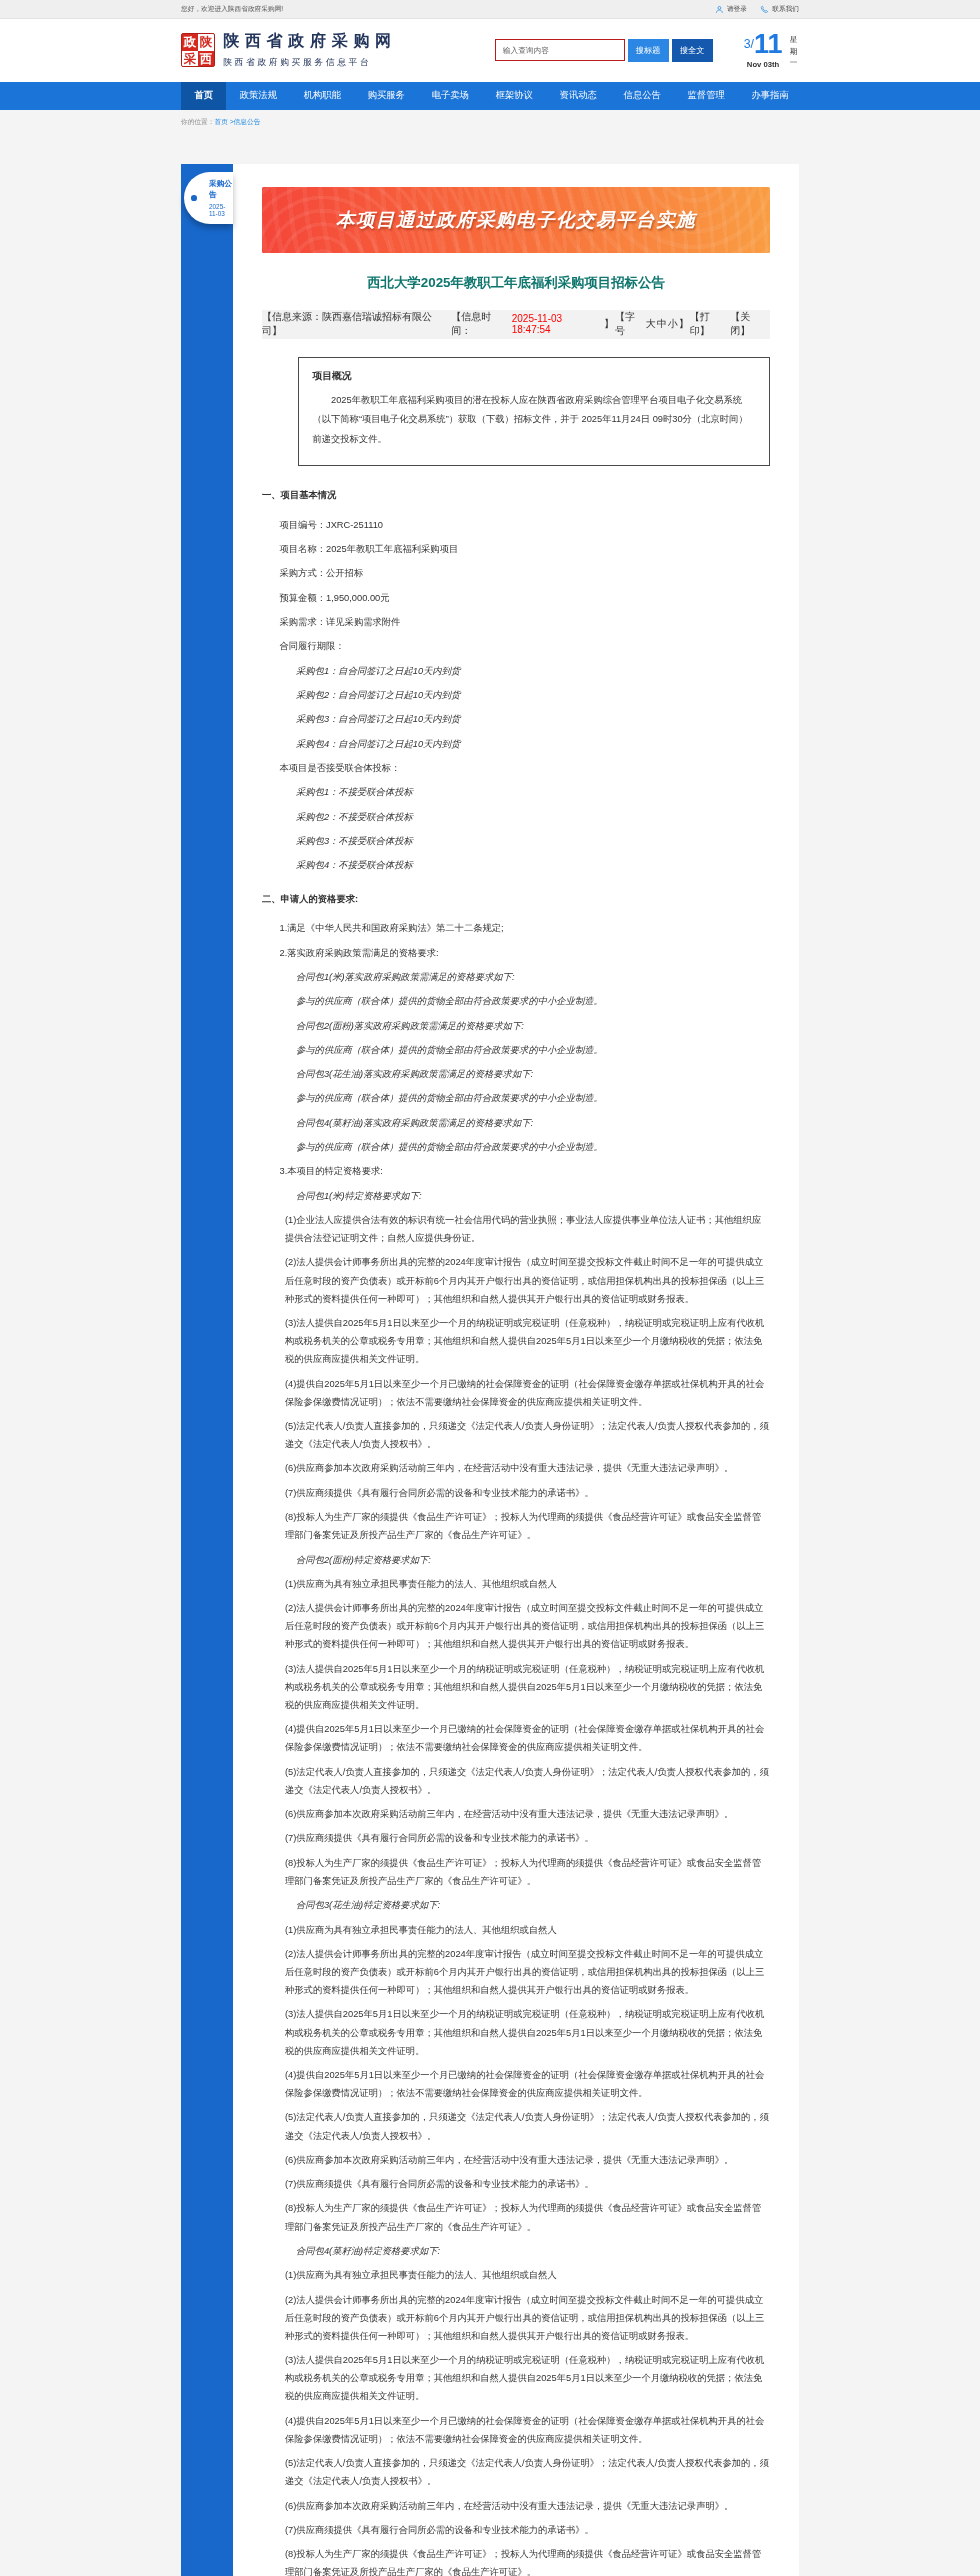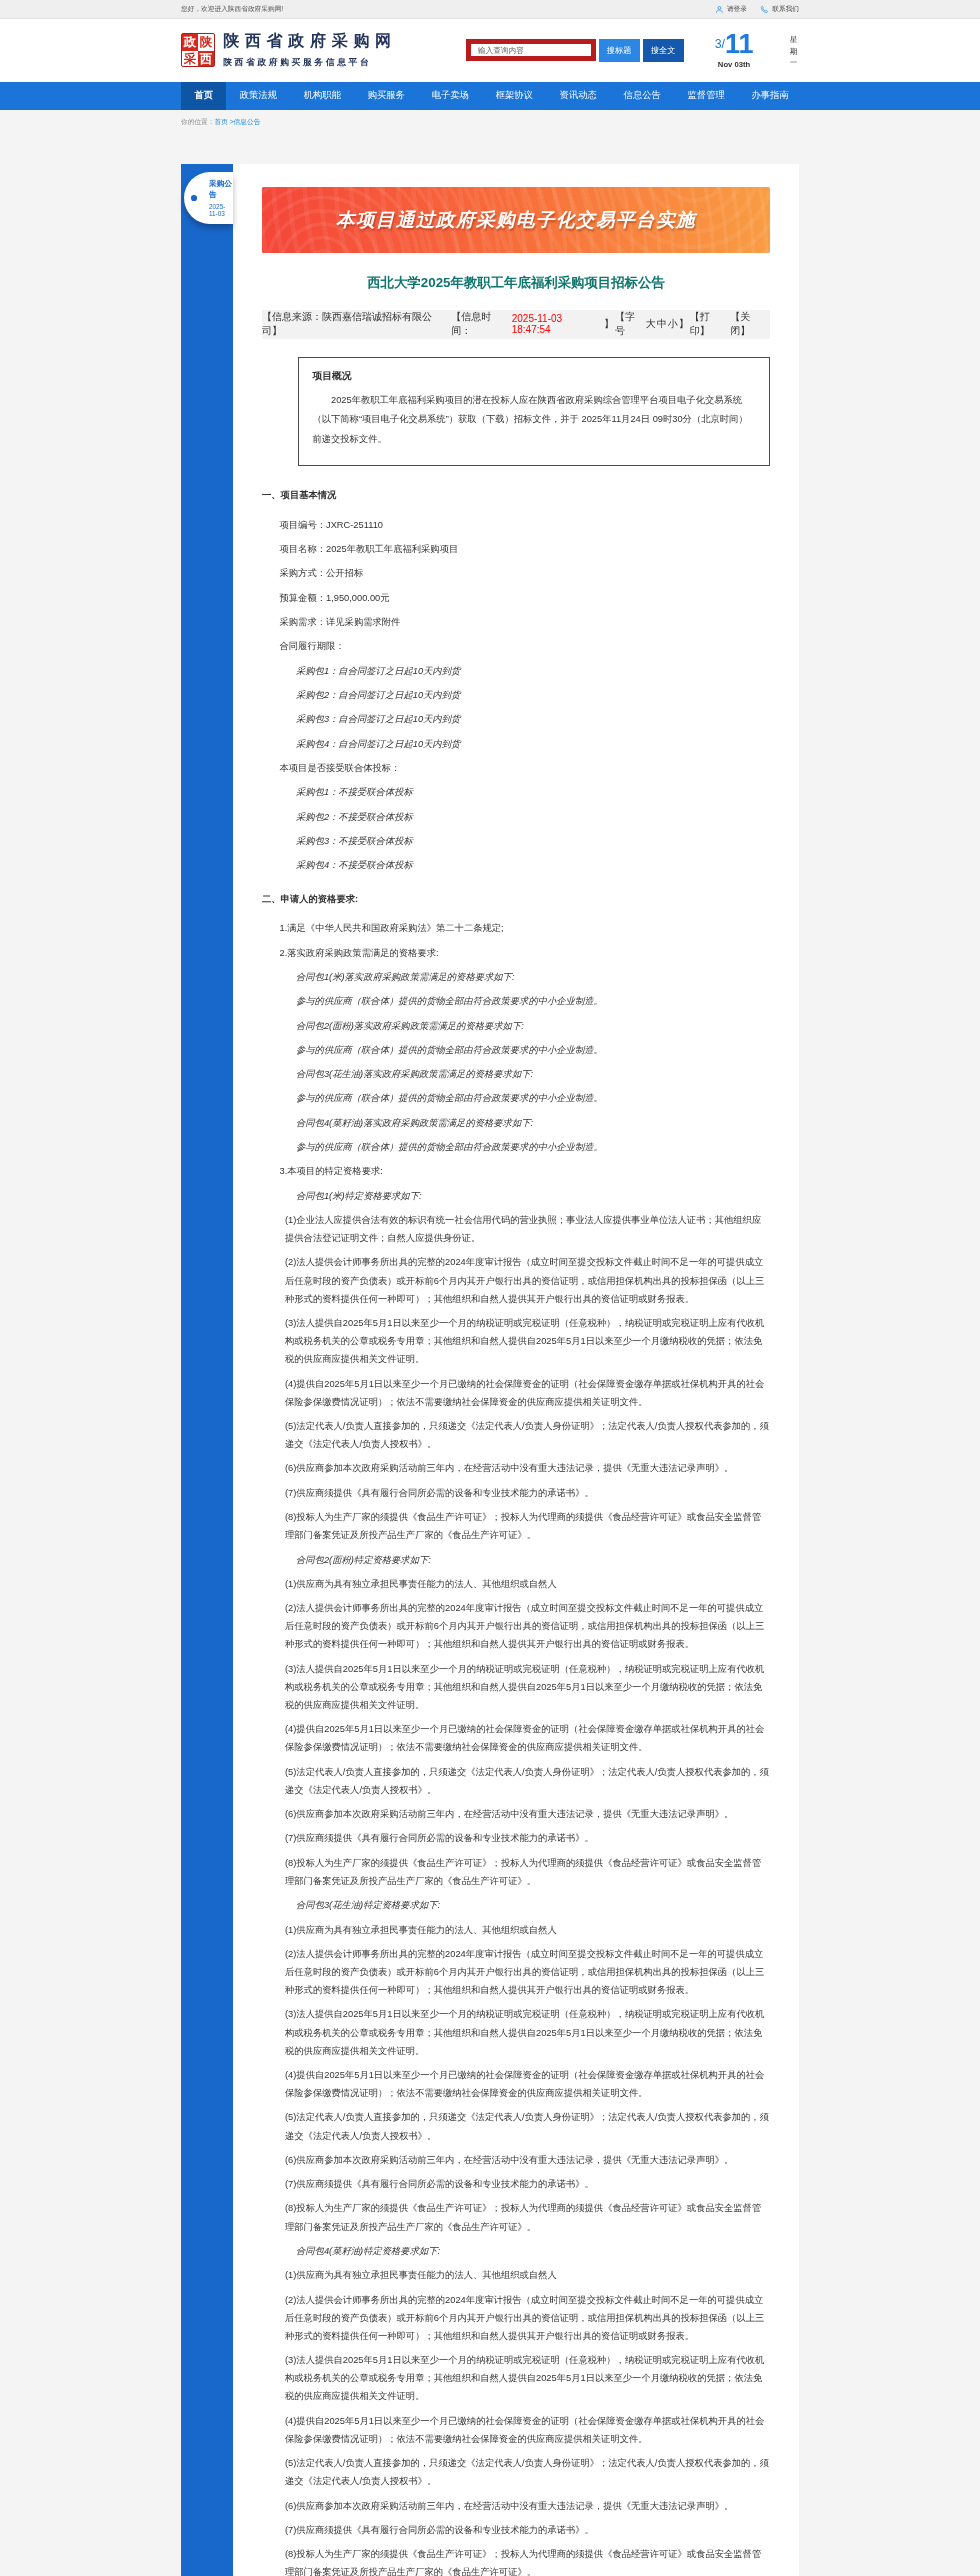--- a/index.html
+++ b/index.html
@@ -24,38 +24,38 @@
   .logo-box {
     width: 34px; height: 34px; background: #d5281e; border: 1px solid #b01d14;
     display: grid; grid-template-columns: 1fr 1fr; grid-template-rows: 1fr 1fr;
     flex: 0 0 auto; border-radius: 2.1px; overflow: hidden;
   }
   .logo-box span { display: flex; align-items: center; justify-content: center; font-size: 12.4px; font-weight: bold; }
   .logo-box span:nth-child(1), .logo-box span:nth-child(4) { background: #d5281e; color: #fff; }
   .logo-box span:nth-child(2), .logo-box span:nth-child(3) { background: #fff; color: #d5281e; }
   .site-titles { margin-left: 8.2px; }
   .site-title { font-size: 16px; font-weight: bold; color: #24365c; letter-spacing: 5.7px; }
-  .site-subtitle { font-size: 8.8px; font-weight: bold; color: #24365c; letter-spacing: 2.6px; margin-top: 4.1px; }
+  .site-subtitle { font-size: 8.8px; font-weight: normal; color: #24365c; letter-spacing: 2.6px; margin-top: 4.1px; }
   .header-right { margin-left: auto; display: flex; align-items: center; }
   .search-area { display: flex; align-items: center; }
   .search-input {
-    width: 130px; height: 21.6px; border: 5px solid #b91c1c; padding: 0 7.2px;
+    width: 130px; height: 21.6px; border: 1px solid #b91c1c; padding: 0 7.2px;
     font-size: 7.7px; color: #333; outline: none; background: #fff;
   }
   .search-input::placeholder { color: #666; }
   .search-btn { height: 23px; padding: 0 8.2px; border: none; color: #fff; font-size: 8.2px; cursor: pointer; }
   .btn-title { background: #2b87e3; margin-left: 3.1px; }
   .btn-full  { background: #1459ae; margin-left: 3.1px; }
   .date-box { margin-left: 31px; display: flex; align-items: flex-start; gap: 7.2px; }
   .date-nums { text-align: center; }
   .date-line1 { color: #1e7ae0; line-height: 1; white-space: nowrap; }
   .date-month { font-size: 12.4px; vertical-align: 5.2px; }
   .date-day { font-size: 27px; font-weight: bold; }
   .date-en { font-size: 7.7px; color: #333; font-weight: bold; margin-top: 2.1px; }
-  .date-week { width: 9.3px; font-size: 7.7px; color: #333; line-height: 1.5; word-break: break-all; margin-top: 3.1px; margin-left: 29px; }
+  .date-week { width: 9.3px; font-size: 7.7px; color: #333; line-height: 1.5; word-break: break-all; margin-top: 3.1px; }
 
   
   .nav { background: #1b74d8; height: 28px; }
   .nav .container { display: flex; height: 28px; align-items: stretch; }
   .nav-item {
     color: #fff; font-size: 9.3px; display: flex; align-items: center;
     padding: 0 13.4px; cursor: pointer; white-space: nowrap;
   }
   .nav-item.active { background: #0f55a6; font-weight: bold; }
   .nav-lead { width: 13.4px; background: #0f55a6; }

